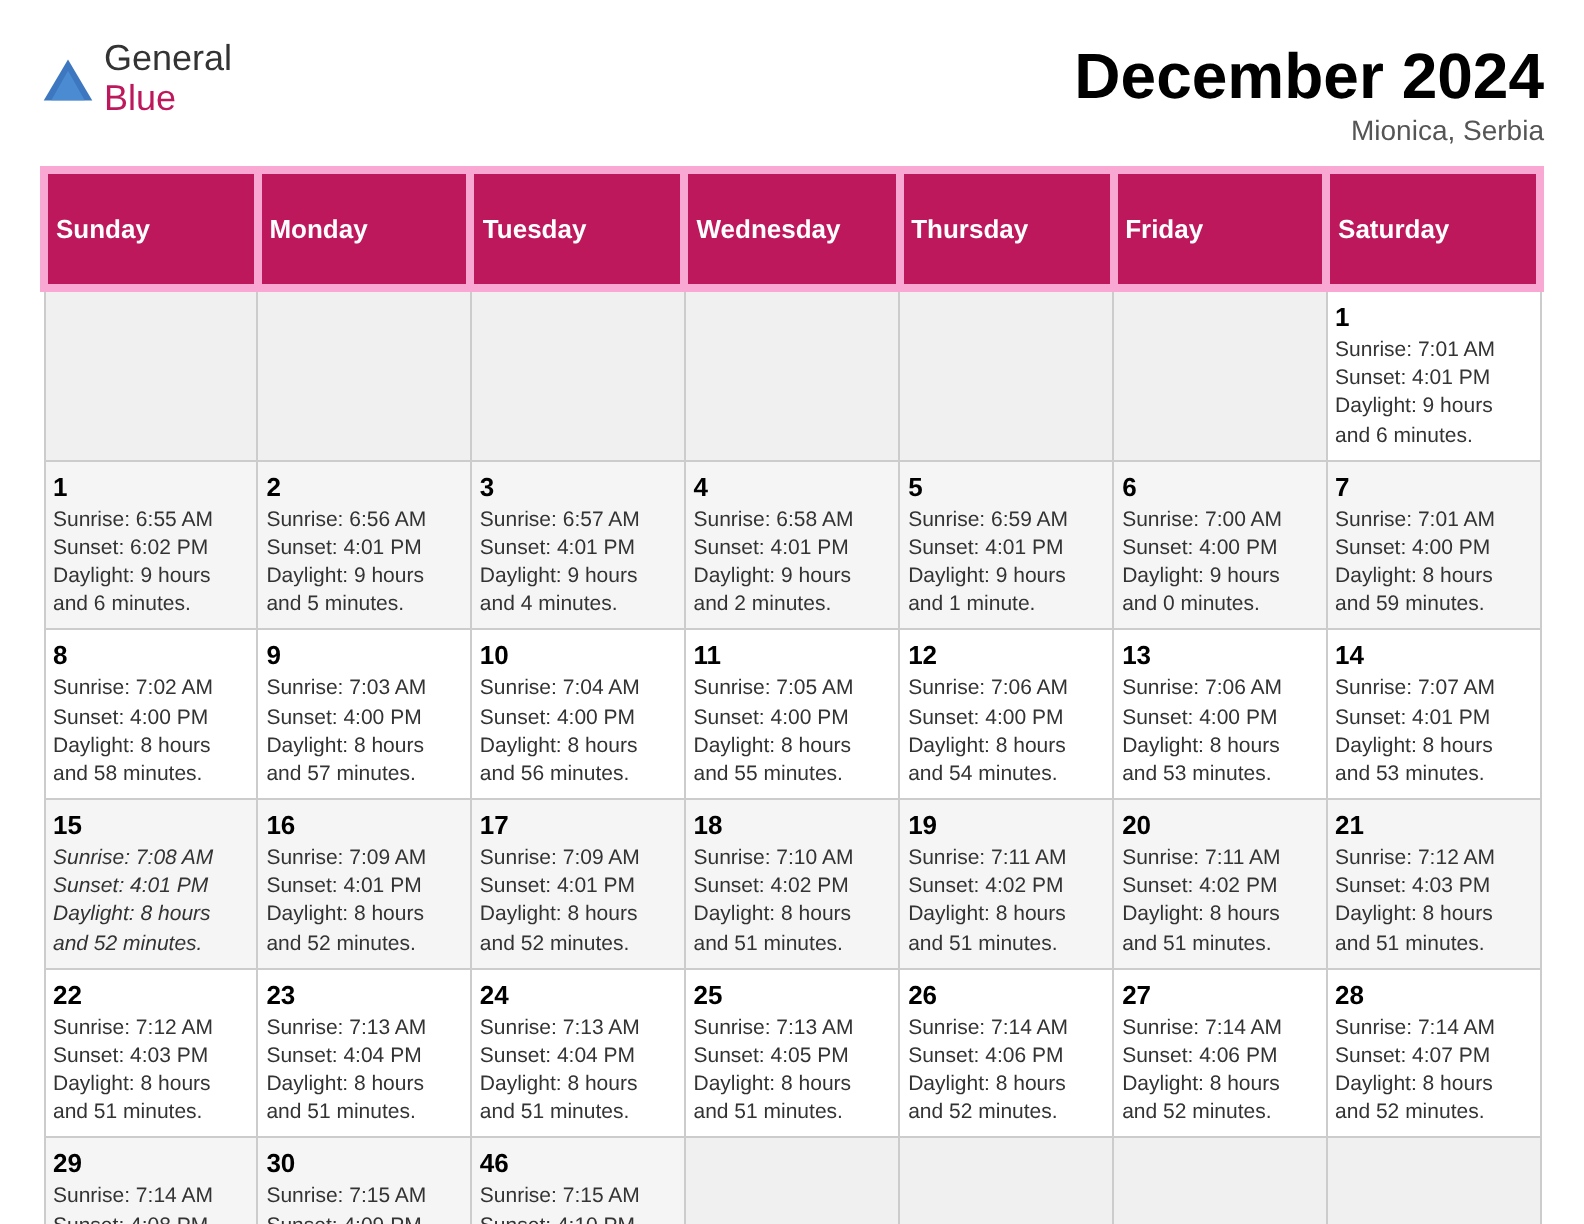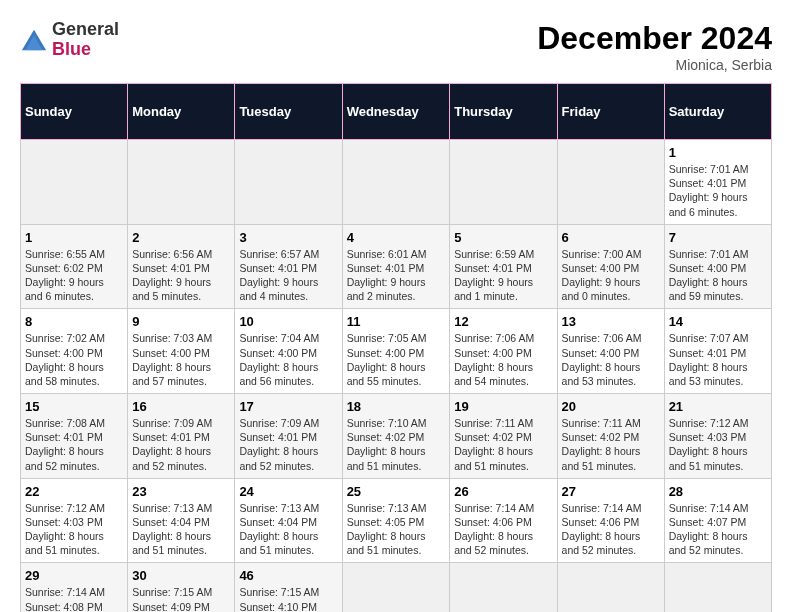--- a/index.html
+++ b/index.html
@@ -16,21 +16,21 @@
       align-items: flex-start;
       margin-bottom: 10px;
     }
     .logo {
       display: flex;
       align-items: center;
       gap: 4px;
     }
     .logo-text {
       font-size: 18px;
-      font-weight: bold;
+      font-weight: normal;
       line-height: 1.1;
     }
     .logo-text .general { color: #333; }
     .logo-text .blue { color: #be185d; }
     .logo-icon {
       width: 28px;
       height: 28px;
     }
     .title-block { text-align: right; }
     .month-title {
@@ -41,27 +41,27 @@
     .subtitle {
       font-size: 14px;
       color: #555;
     }
     .calendar {
       width: 100%;
       border-collapse: collapse;
       font-size: 11px;
     }
     .calendar thead tr th {
-      background: #0f172a;
+      background: #be185d;
       color: #fff;
       padding: 20px 4px;
       text-align: left;
       font-size: 13px;
       font-weight: bold;
-      border: 1px solid #f9a8d4;
+      border: 4px solid #f9a8d4;
     }
     .calendar tbody tr td {
       vertical-align: top;
       padding: 5px 4px;
       border: 1px solid #ccc;
       width: 108px;
       min-height: 80px;
       background: #fff;
     }
     .calendar tbody tr:nth-child(odd) td {
@@ -147,21 +147,21 @@
 Daylight: 9 hours and 5 minutes.</div>
         </td>
         <td>
           <span class="day-num">3</span>
           <div class="day-info" style="white-space: pre-line;">Sunrise: 6:57 AM
 Sunset: 4:01 PM
 Daylight: 9 hours and 4 minutes.</div>
         </td>
         <td>
           <span class="day-num">4</span>
-          <div class="day-info" style="white-space: pre-line;">Sunrise: 6:01 AM
+          <div class="day-info" style="white-space: pre-line;">Sunrise: 6:58 AM
 Sunset: 4:01 PM
 Daylight: 9 hours and 2 minutes.</div>
         </td>
         <td>
           <span class="day-num">5</span>
           <div class="day-info" style="white-space: pre-line;">Sunrise: 6:59 AM
 Sunset: 4:01 PM
 Daylight: 9 hours and 1 minute.</div>
         </td>
         <td>
@@ -217,21 +217,21 @@
         <td>
           <span class="day-num">14</span>
           <div class="day-info" style="white-space: pre-line;">Sunrise: 7:07 AM
 Sunset: 4:01 PM
 Daylight: 8 hours and 53 minutes.</div>
         </td>
       </tr>
       <tr>
         <td>
           <span class="day-num">15</span>
-          <div class="day-info" style="white-space: pre-line;">Sunrise: 7:08 AM
+          <div class="day-info" style="white-space: pre-line; font-style: italic;">Sunrise: 7:08 AM
 Sunset: 4:01 PM
 Daylight: 8 hours and 52 minutes.</div>
         </td>
         <td>
           <span class="day-num">16</span>
           <div class="day-info" style="white-space: pre-line;">Sunrise: 7:09 AM
 Sunset: 4:01 PM
 Daylight: 8 hours and 52 minutes.</div>
         </td>
         <td>

